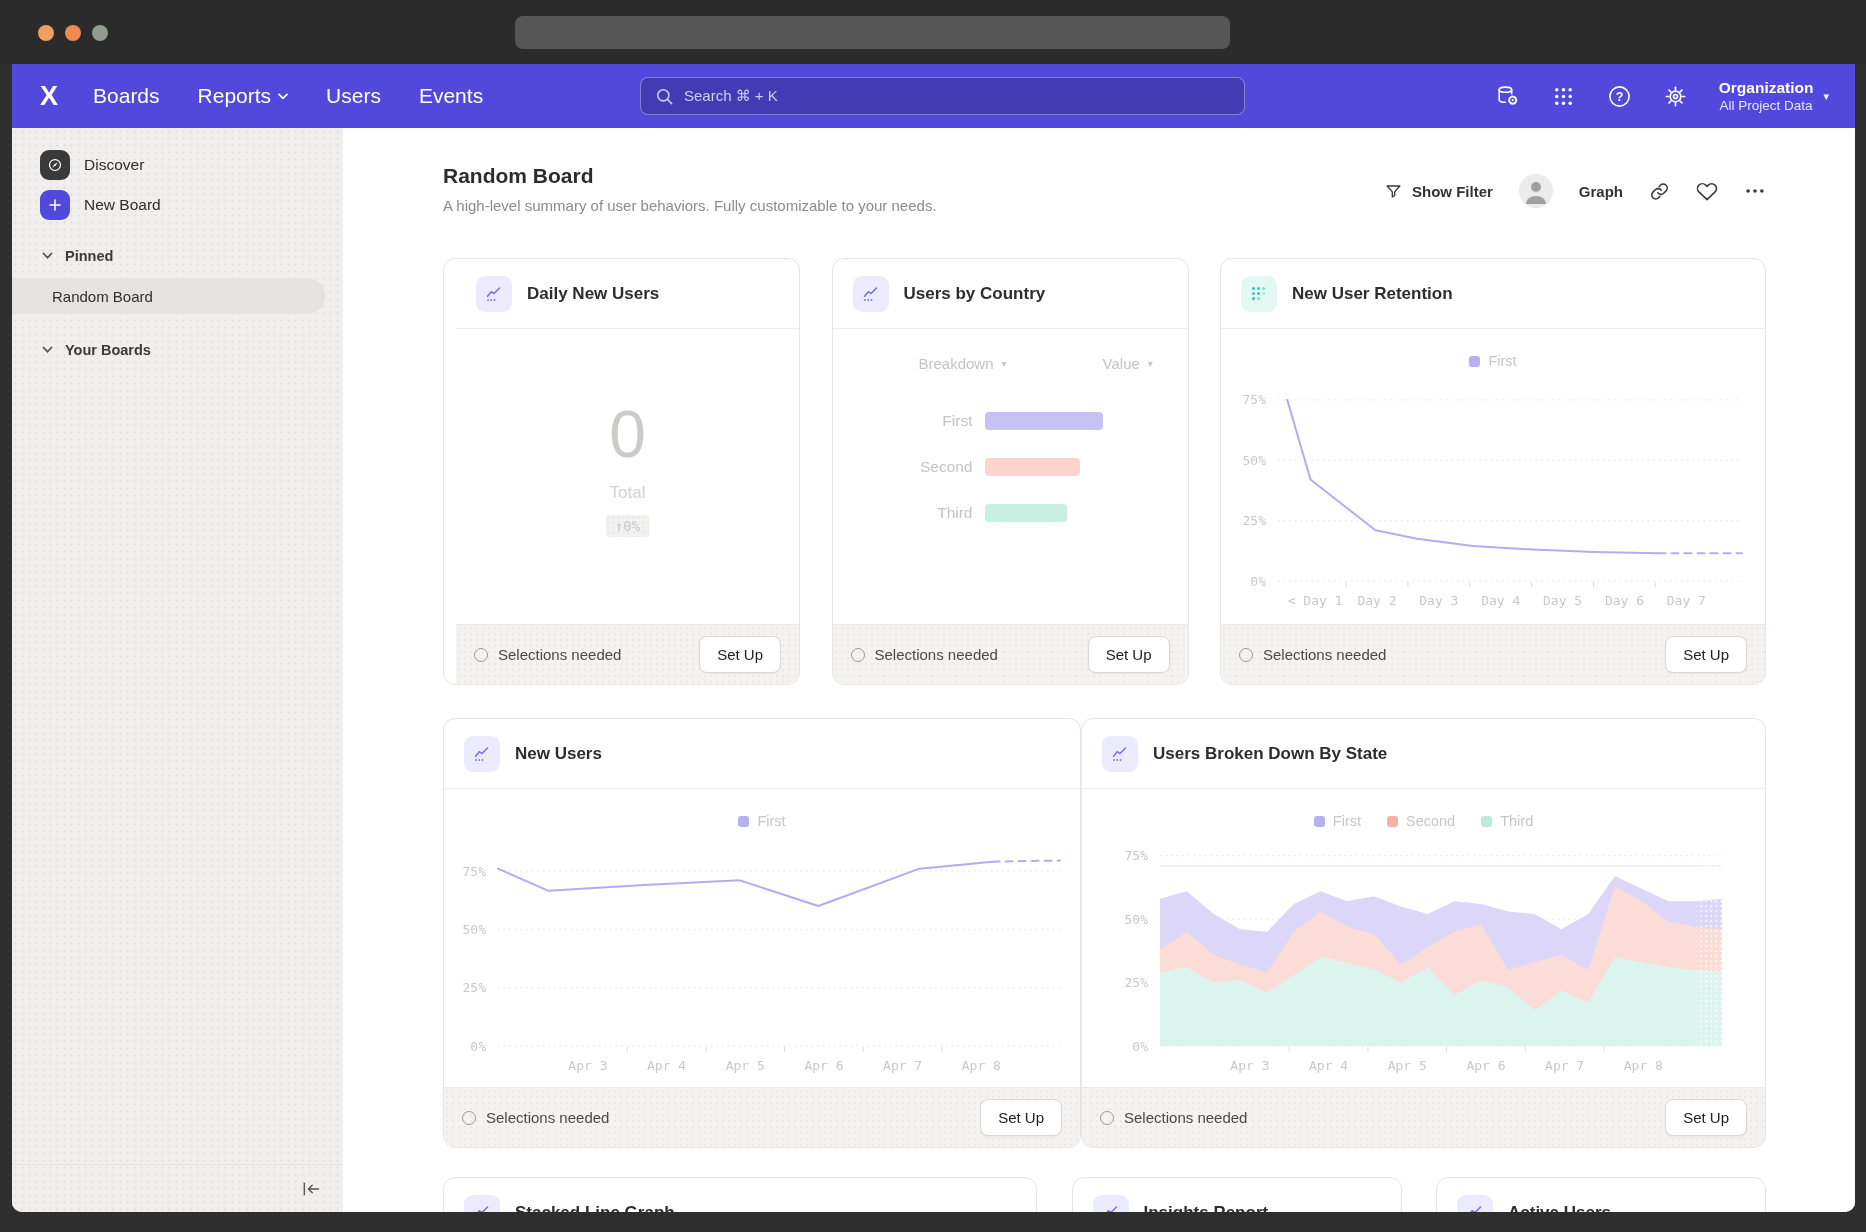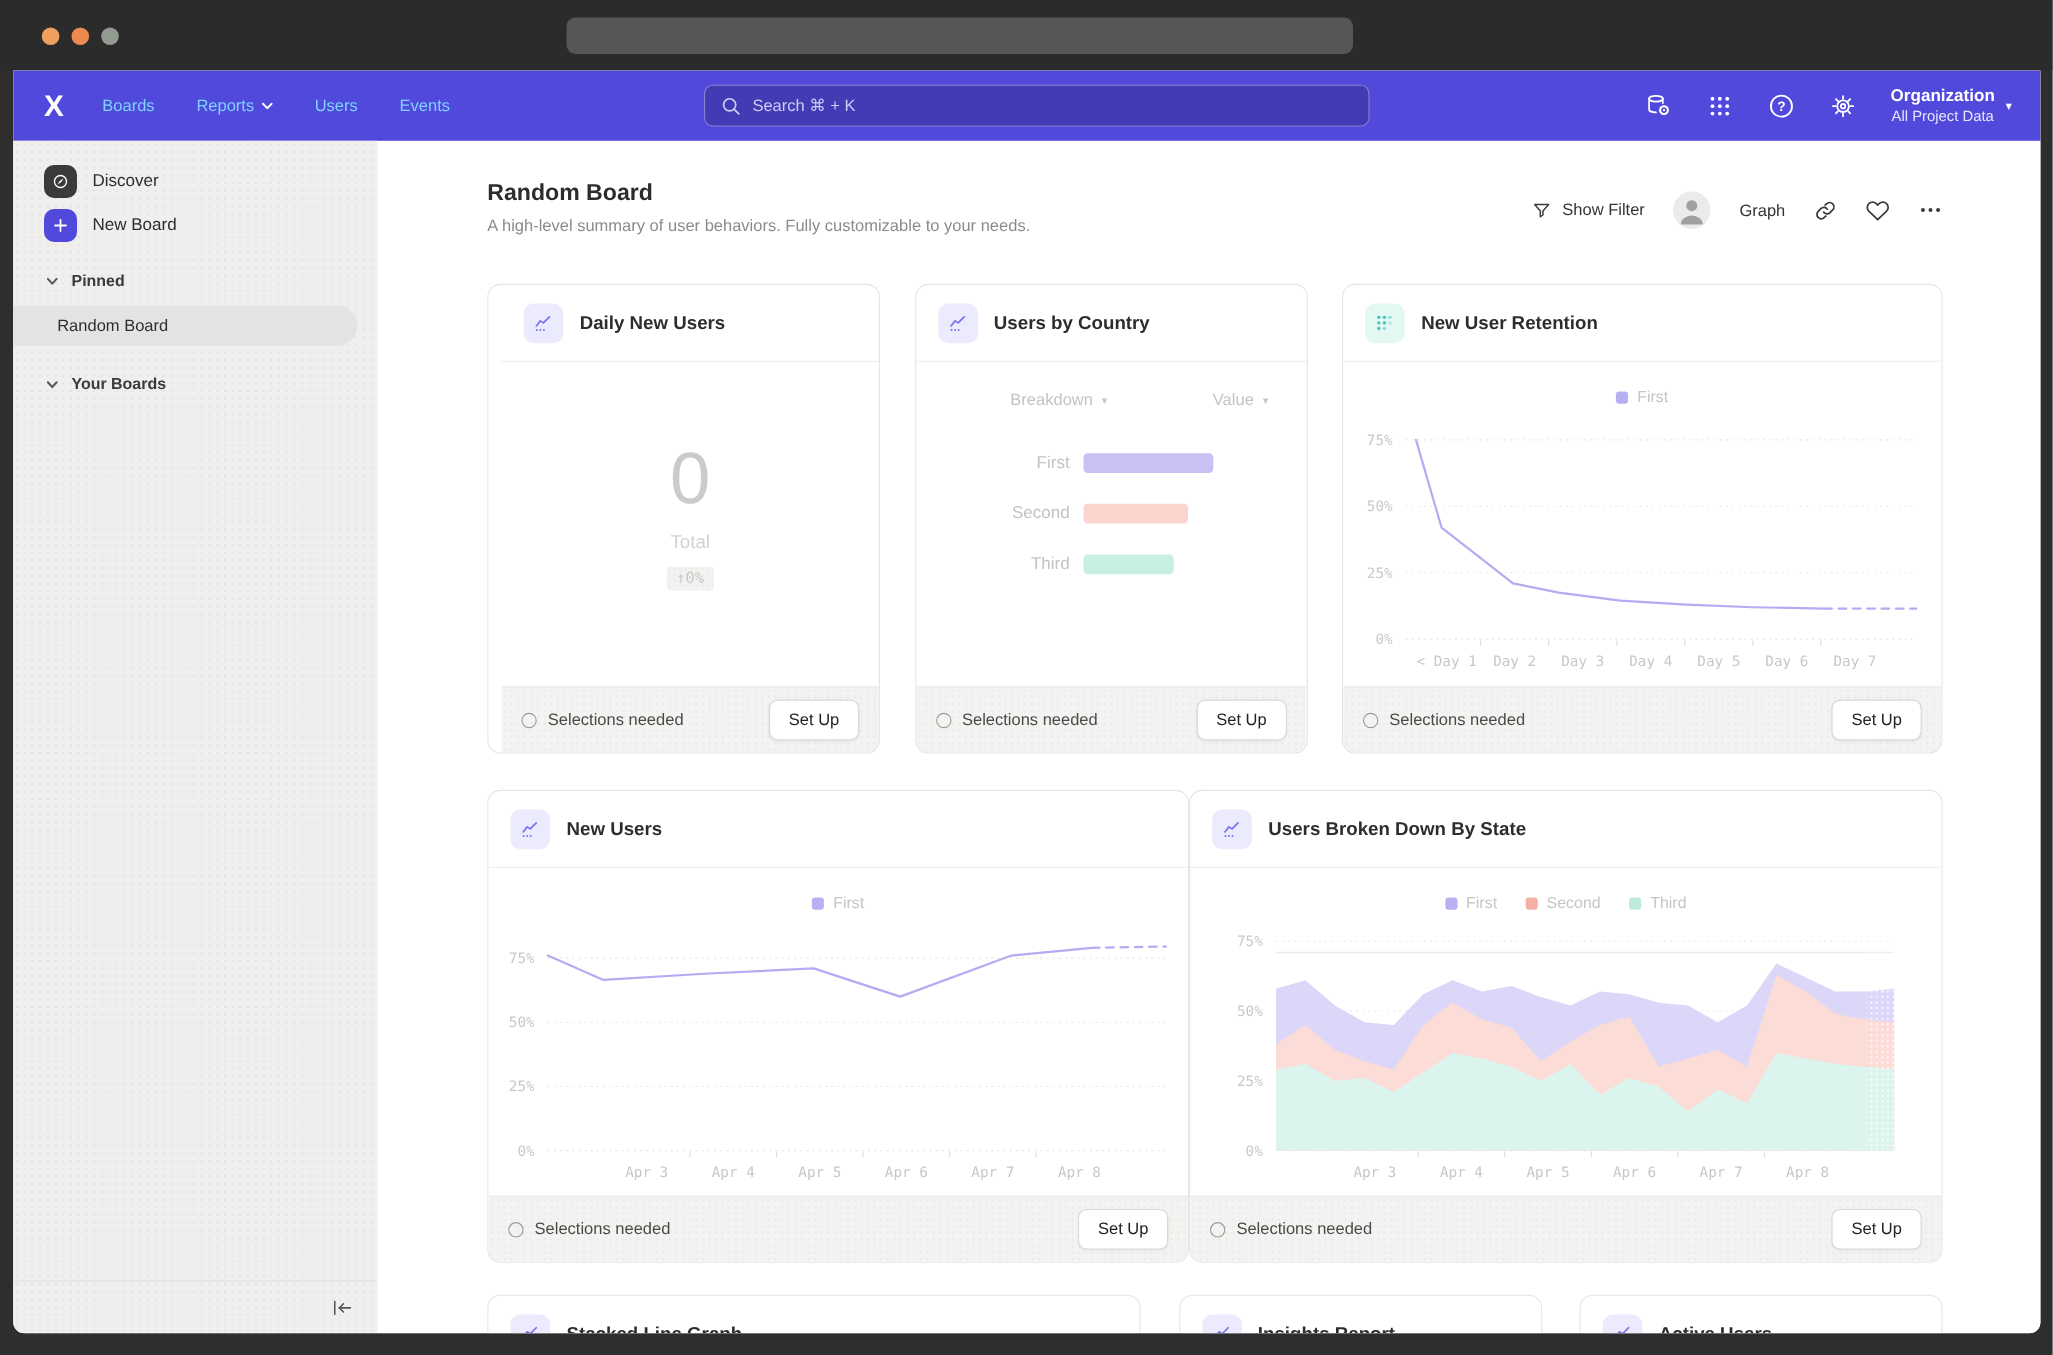--- a/index.html
+++ b/index.html
@@ -12,21 +12,21 @@
   .light { width:16px; height:16px; border-radius:50%; }
   .urlbar { position:absolute; left:515px; top:16px; width:715px; height:33px; border-radius:8px; background:#565656; }
 
   .app { position:absolute; left:12px; top:64px; right:11px; bottom:20px;
          background:#ffffff; border-radius:0 0 10px 10px; overflow:hidden; }
 
   
   .nav { position:relative; height:64px; background:var(--brand,#5149dc); display:flex; align-items:center; }
   .nav-logo { margin-left:28px; color:#fff; font-size:27px; font-weight:700; letter-spacing:-1px; }
   .nav-items { display:flex; margin-left:36px; gap:38px; align-items:center; }
-  .nav-item { color:#7dd3fc; font-size:15px; font-weight:500; display:flex; align-items:center; gap:7px; cursor:pointer; }
+  .nav-item { color:#ffffff; font-size:21px; font-weight:500; display:flex; align-items:center; gap:7px; cursor:pointer; }
   .nav-search { position:absolute; left:628px; top:13px; width:605px; height:38px; border-radius:8px;
                 background:rgba(0,0,0,0.18); border:1px solid rgba(255,255,255,0.35);
                 display:flex; align-items:center; padding:0 13px; gap:10px; }
   .nav-search span { color:#ccccf4; font-size:15px; }
   .nav-right { position:absolute; right:26px; top:0; height:64px; display:flex; align-items:center; gap:30px; }
   .nav-icon { width:26px; height:26px; display:flex; align-items:center; justify-content:center; cursor:pointer; }
   .org { display:flex; align-items:center; gap:10px; cursor:pointer; }
   .org-text { text-align:center; }
   .org-name { color:#fff; font-size:15.5px; font-weight:700; line-height:19px; }
   .org-proj { color:#e6e5fb; font-size:13.5px; line-height:17px; }
@@ -46,21 +46,21 @@
   .side-footer { position:absolute; left:0; right:0; bottom:0; height:48px; border-top:1px solid #e3e2e0;
                  display:flex; align-items:center; justify-content:flex-end; padding-right:22px; }
 
   .main { flex:1; background:#fff; padding:0 89px 0 100px; overflow:hidden; }
 
   
   .board-head { margin-top:36px; display:flex; justify-content:space-between; align-items:flex-start; }
   .board-title { font-size:21px; font-weight:700; color:#2c2c2c; }
   .board-sub { margin-top:9px; font-size:15px; color:#8b8b89; }
   .board-actions { display:flex; align-items:center; gap:26px; margin-top:10px; }
-  .action { display:flex; gap:9px; cursor:pointer; font-size:15px; color:#333; }
+  .action { display:flex; align-items:center; gap:9px; cursor:pointer; font-size:15px; color:#333;font-weight:bold; }
   .avatar { width:34px; height:34px; border-radius:50%; background:#ebebeb; overflow:hidden; display:flex; align-items:center; justify-content:center; }
 
   
   .rows { margin-top:44px; }
   .card-row { display:flex; justify-content:space-between; }
   .row2 { margin-top:33px; } .row3 { margin-top:29px; }
   .card { background:#fff; border:1px solid #e5e5e3; border-radius:12px; display:flex; flex-direction:column; overflow:hidden; }
   .card-head { height:70px; flex:none; display:flex; align-items:center; gap:15px; padding:0 20px; border-bottom:1px solid #efefed; }
   .card-ico { width:36px; height:36px; border-radius:9px; background:#eceafd; display:flex; align-items:center; justify-content:center; flex:none; }
   .card-ico.mint { background:#e3f7f3; }

